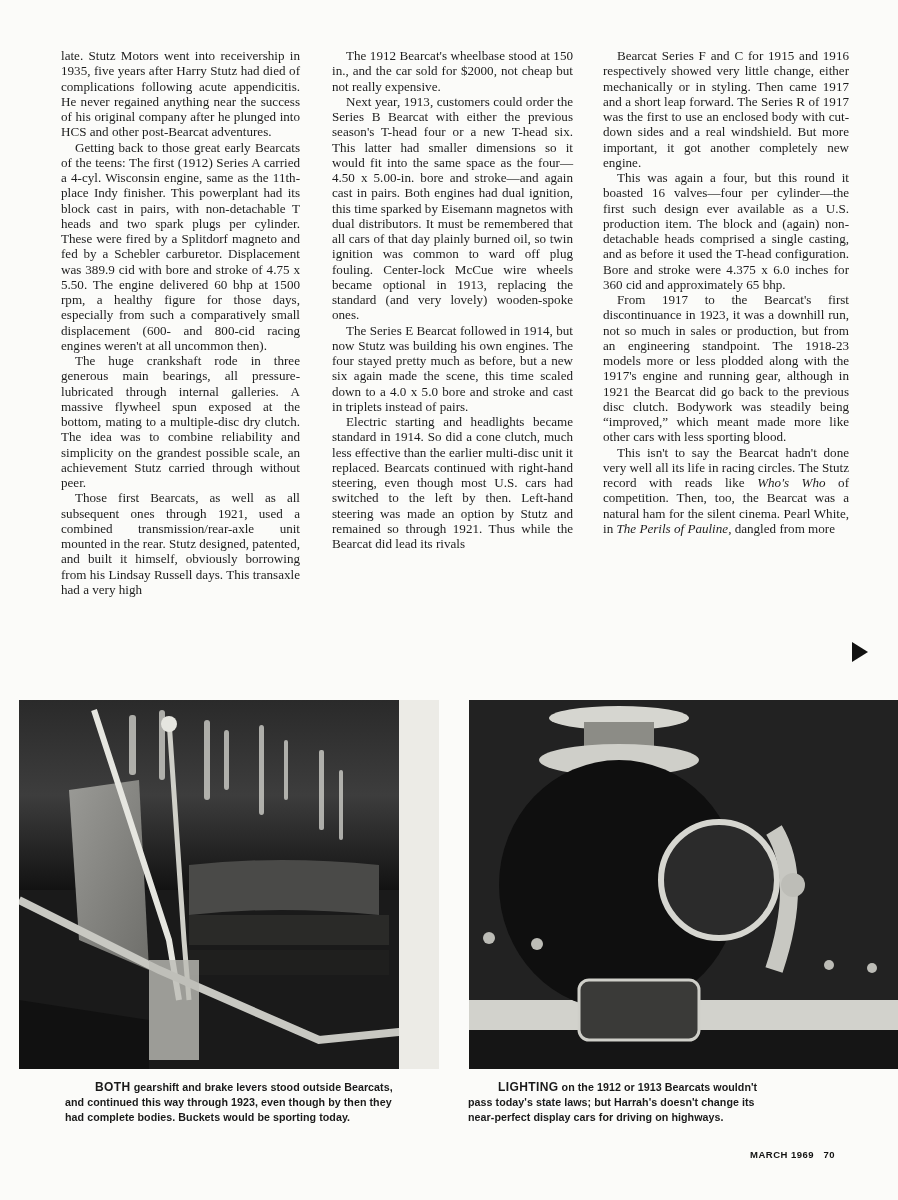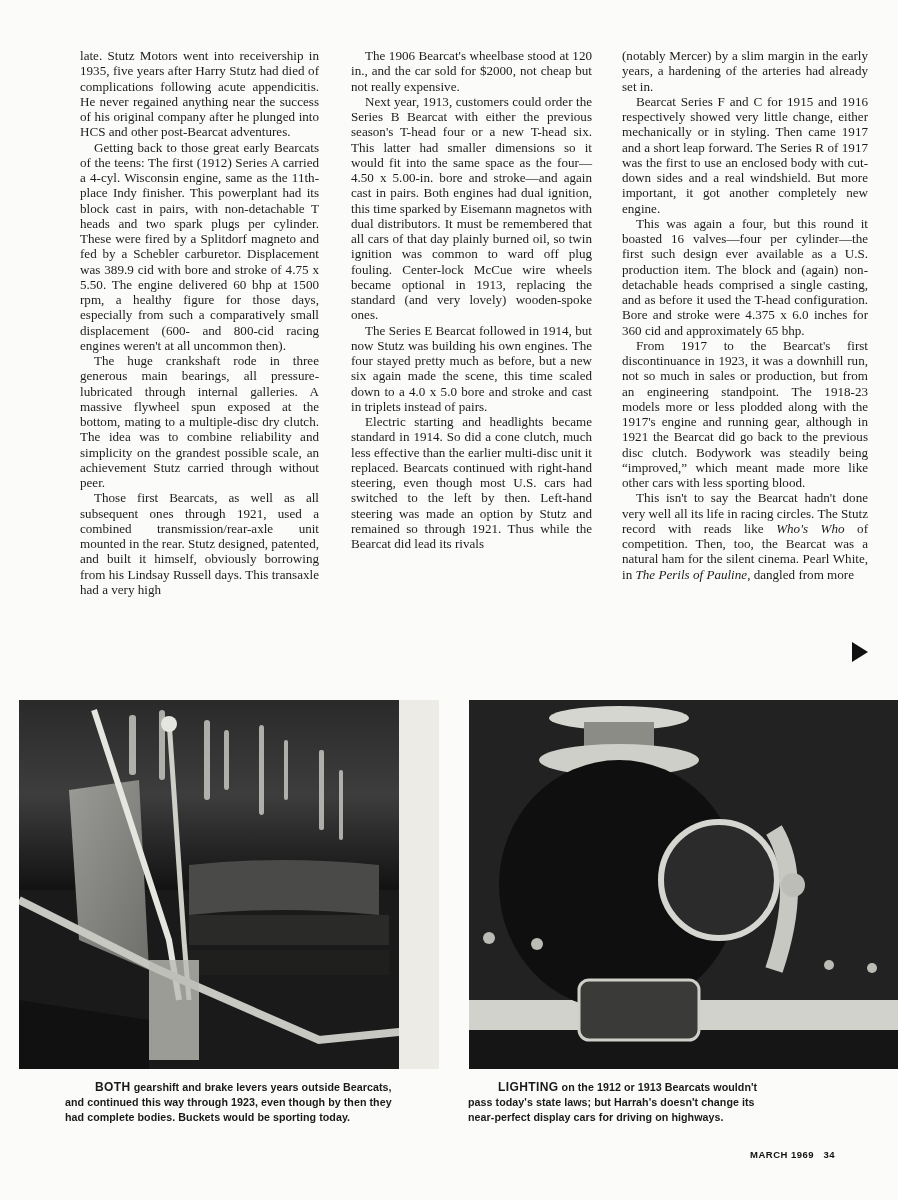--- a/index.html
+++ b/index.html
@@ -3,21 +3,21 @@
 <meta charset="utf-8">
 <style>
   html, body { margin: 0; padding: 0; }
   body {
     width: 898px; height: 1200px; background: #fbfbf9; position: relative;
     overflow: hidden; color: #1a1a1a;
   }
   .col {
     position: absolute; top: 48px;
     font-family: "Liberation Serif", "DejaVu Serif", serif;
-    font-size: 13.1px; line-height: 15.25px; color: #1c1c1c; margin-left: 19px;
+    font-size: 13.1px; line-height: 15.25px; color: #1c1c1c;
   }
   #col1 { left: 61px; width: 239px; }
   #col2 { left: 332px; width: 241px; }
   #col3 { left: 603px; width: 246px; }
   .col p { margin: 0; text-align: justify; }
   .col p.indent { text-indent: 14px; }
   .col em { }
 
   .continue-arrow {
     position: absolute; left: 852px; top: 642px; width: 0; height: 0;
@@ -52,27 +52,26 @@
 </head>
 <body>
 
 <div id="col1" class="col">
     <p>late. Stutz Motors went into receivership in 1935, five years after Harry Stutz had died of complications following acute appendicitis. He never regained anything near the success of his original company after he plunged into HCS and other post-Bearcat adventures.</p>
     <p class="indent">Getting back to those great early Bearcats of the teens: The first (1912) Series A carried a 4-cyl. Wisconsin engine, same as the 11th-place Indy finisher. This powerplant had its block cast in pairs, with non-detachable T heads and two spark plugs per cylinder. These were fired by a Splitdorf magneto and fed by a Schebler carburetor. Displacement was 389.9 cid with bore and stroke of 4.75 x 5.50. The engine delivered 60 bhp at 1500 rpm, a healthy figure for those days, especially from such a comparatively small displacement (600- and 800-cid racing engines weren't at all uncommon then).</p>
     <p class="indent">The huge crankshaft rode in three generous main bearings, all pressure-lubricated through internal galleries. A massive flywheel spun exposed at the bottom, mating to a multiple-disc dry clutch. The idea was to combine reliability and simplicity on the grandest possible scale, an achievement Stutz carried through without peer.</p>
     <p class="indent">Those first Bearcats, as well as all subsequent ones through 1921, used a combined transmission/rear-axle unit mounted in the rear. Stutz designed, patented, and built it himself, obviously borrowing from his Lindsay Russell days. This transaxle had a very high</p>
   </div>
 <div id="col2" class="col">
-    <p class="indent">The 1906 Bearcat's wheelbase stood at 120 in., and the car sold for $2000, not cheap but not really expensive.</p>
+    <p class="indent">The 1912 Bearcat's wheelbase stood at 150 in., and the car sold for $2000, not cheap but not really expensive.</p>
     <p class="indent">Next year, 1913, customers could order the Series B Bearcat with either the previous season's T-head four or a new T-head six. This latter had smaller dimensions so it would fit into the same space as the four—4.50 x 5.00-in. bore and stroke—and again cast in pairs. Both engines had dual ignition, this time sparked by Eisemann magnetos with dual distributors. It must be remembered that all cars of that day plainly burned oil, so twin ignition was common to ward off plug fouling. Center-lock McCue wire wheels became optional in 1913, replacing the standard (and very lovely) wooden-spoke ones.</p>
     <p class="indent">The Series E Bearcat followed in 1914, but now Stutz was building his own engines. The four stayed pretty much as before, but a new six again made the scene, this time scaled down to a 4.0 x 5.0 bore and stroke and cast in triplets instead of pairs.</p>
     <p class="indent">Electric starting and headlights became standard in 1914. So did a cone clutch, much less effective than the earlier multi-disc unit it replaced. Bearcats continued with right-hand steering, even though most U.S. cars had switched to the left by then. Left-hand steering was made an option by Stutz and remained so through 1921. Thus while the Bearcat did lead its rivals</p>
   </div>
 <div id="col3" class="col">
-    <p>(notably Mercer) by a slim margin in the early years, a hardening of the arteries had already set in.</p>
     <p class="indent">Bearcat Series F and C for 1915 and 1916 respectively showed very little change, either mechanically or in styling. Then came 1917 and a short leap forward. The Series R of 1917 was the first to use an enclosed body with cut-down sides and a real windshield. But more important, it got another completely new engine.</p>
     <p class="indent">This was again a four, but this round it boasted 16 valves—four per cylinder—the first such design ever available as a U.S. production item. The block and (again) non-detachable heads comprised a single casting, and as before it used the T-head configuration. Bore and stroke were 4.375 x 6.0 inches for 360 cid and approximately 65 bhp.</p>
     <p class="indent">From 1917 to the Bearcat's first discontinuance in 1923, it was a downhill run, not so much in sales or production, but from an engineering standpoint. The 1918-23 models more or less plodded along with the 1917's engine and running gear, although in 1921 the Bearcat did go back to the previous disc clutch. Bodywork was steadily being “improved,” which meant made more like other cars with less sporting blood.</p>
     <p class="indent"><span>This isn't to say the Bearcat hadn't done very well all its life in racing circles. The Stutz record with reads like </span><em>Who's Who</em><span> of competition. Then, too, the Bearcat was a natural ham for the silent cinema. Pearl White, in </span><em>The Perils of Pauline</em><span>, dangled from more</span></p>
   </div>
 
 <div class="continue-arrow"></div>
 
 <div id="photo-left" class="photo">
   <svg viewBox="0 0 420 369" preserveAspectRatio="none">
@@ -129,19 +128,19 @@
     <g fill="#bcbcb6">
       <circle cx="20" cy="238" r="6"></circle>
         <circle cx="68" cy="244" r="6"></circle>
       <circle cx="360" cy="265" r="5"></circle>
         <circle cx="403" cy="268" r="5"></circle>
     </g>
   </svg>
 </div>
 
 <div id="caption-left" class="caption">
-  <span class="lead">BOTH</span><span> gearshift and brake levers years outside Bearcats, and continued this way through 1923, even though by then they had complete bodies. Buckets would be sporting today.</span>
+  <span class="lead">BOTH</span><span> gearshift and brake levers stood outside Bearcats, and continued this way through 1923, even though by then they had complete bodies. Buckets would be sporting today.</span>
 </div>
 <div id="caption-right" class="caption">
   <span class="lead">LIGHTING</span><span> on the 1912 or 1913 Bearcats wouldn't pass today's state laws; but Harrah's doesn't change its near-perfect display cars for driving on highways.</span>
 </div>
 
-<div class="folio"><span>MARCH 1969</span>   <span>34</span></div>
+<div class="folio"><span>MARCH 1969</span>   <span>70</span></div>
 
 </body></html>

